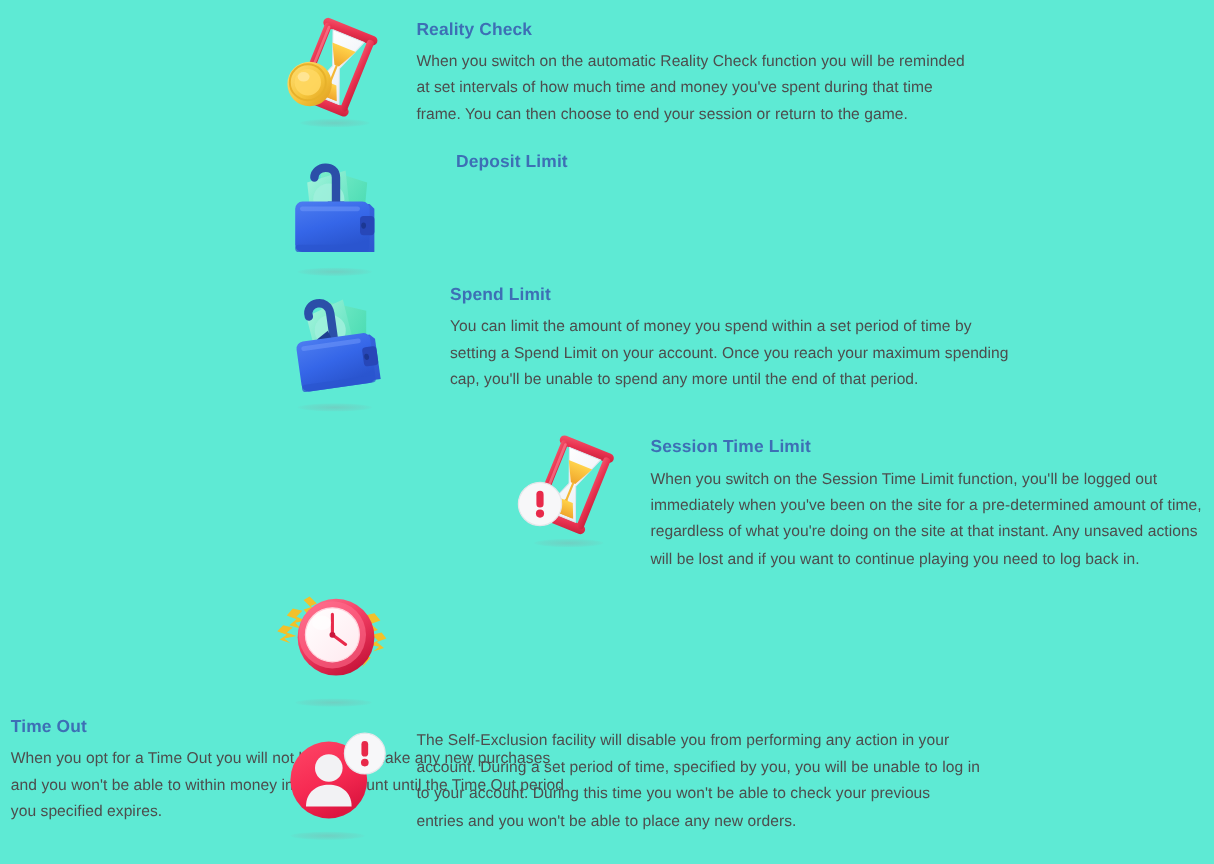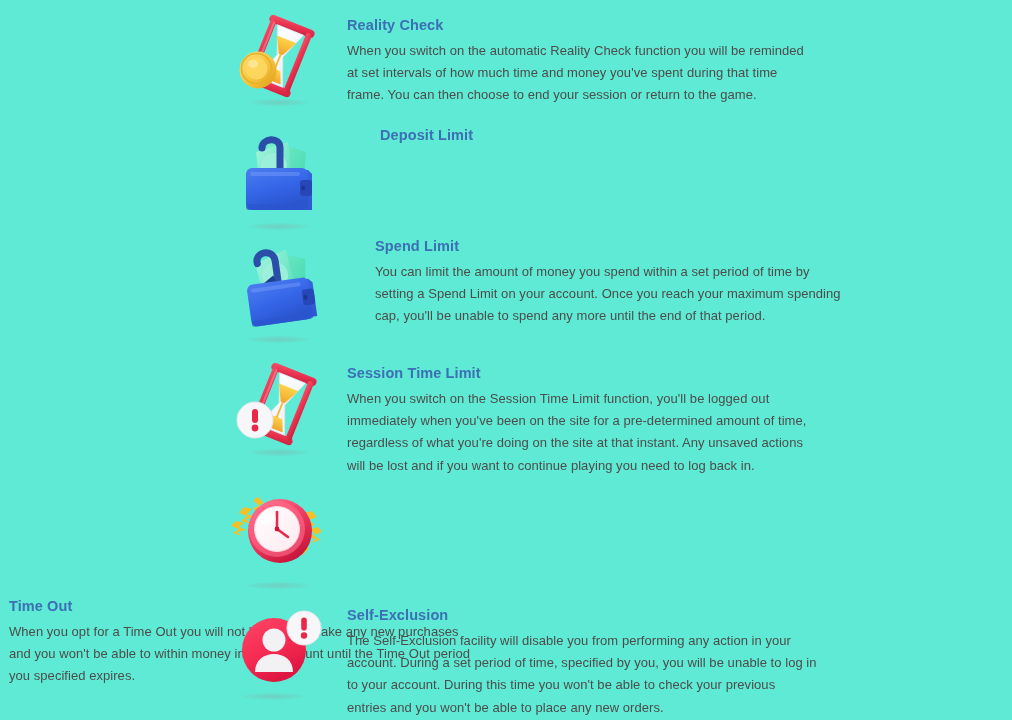--- a/index.html
+++ b/index.html
@@ -198,21 +198,21 @@
           </svg>
           <div class="icon-shadow" style="left:20px;bottom:-6px;width:62px;"></div>
         </div>
       </div>
       <div class="text-cell">
         <h3 class="feature-title">Spend Limit</h3>
         <p class="feature-body">You can limit the amount of money you spend within a set period of time by setting a Spend Limit on your account. Once you reach your maximum spending cap, you'll be unable to spend any more until the end of that period.</p>
       </div>
     </div>
 
-    <div class="feature-row" style="top:356px;">
+    <div class="feature-row" style="top:356px;justify-content:flex-end;">
       <div class="icon-cell">
         <div class="icon-wrap">
           <svg width="100" height="108" viewBox="0 0 100 108">
             <g transform="translate(54,48) rotate(22) translate(-54,-48)">
               <rect x="30" y="12" width="48" height="8" rx="4" fill="url(#hgFrame1)"></rect>
               <rect x="30" y="76" width="48" height="8" rx="4" fill="url(#hgFrame1)"></rect>
               <rect x="32" y="16" width="6" height="64" rx="3" fill="url(#hgFrame1)"></rect>
               <rect x="70" y="16" width="6" height="64" rx="3" fill="url(#hgFrame1)"></rect>
               <path d="M40 20 L68 20 L57 48 L68 76 L40 76 L51 48 Z" fill="url(#glassG1)" stroke="#dfe5ee" stroke-width="0.8"></path>
               <path d="M43.5 30 L64.5 30 L56 46.5 L52 46.5 Z" fill="url(#sandG1)"></path>
@@ -298,19 +298,18 @@
               <circle cx="0" cy="0" r="17" fill="#f7f7f9"></circle>
               <circle cx="0" cy="0" r="17" fill="none" stroke="#e6e6ea" stroke-width="1"></circle>
               <rect x="-2.8" y="-10.5" width="5.6" height="13" rx="2.8" fill="#e8294a"></rect>
               <circle cx="0" cy="7.5" r="3.2" fill="#e8294a"></circle>
             </g>
           </svg>
           <div class="icon-shadow" style="left:14px;bottom:6px;width:62px;"></div>
         </div>
       </div>
       <div class="text-cell">
-        <h3 class="feature-title">Self-Exclusion</h3>
         <p class="feature-body">The Self-Exclusion facility will disable you from performing any action in your account. During a set period of time, specified by you, you will be unable to log in to your account. During this time you won't be able to check your previous entries and you won't be able to place any new orders.</p>
       </div>
     </div>
 
   </div>
 </div>
 
 </body></html>

